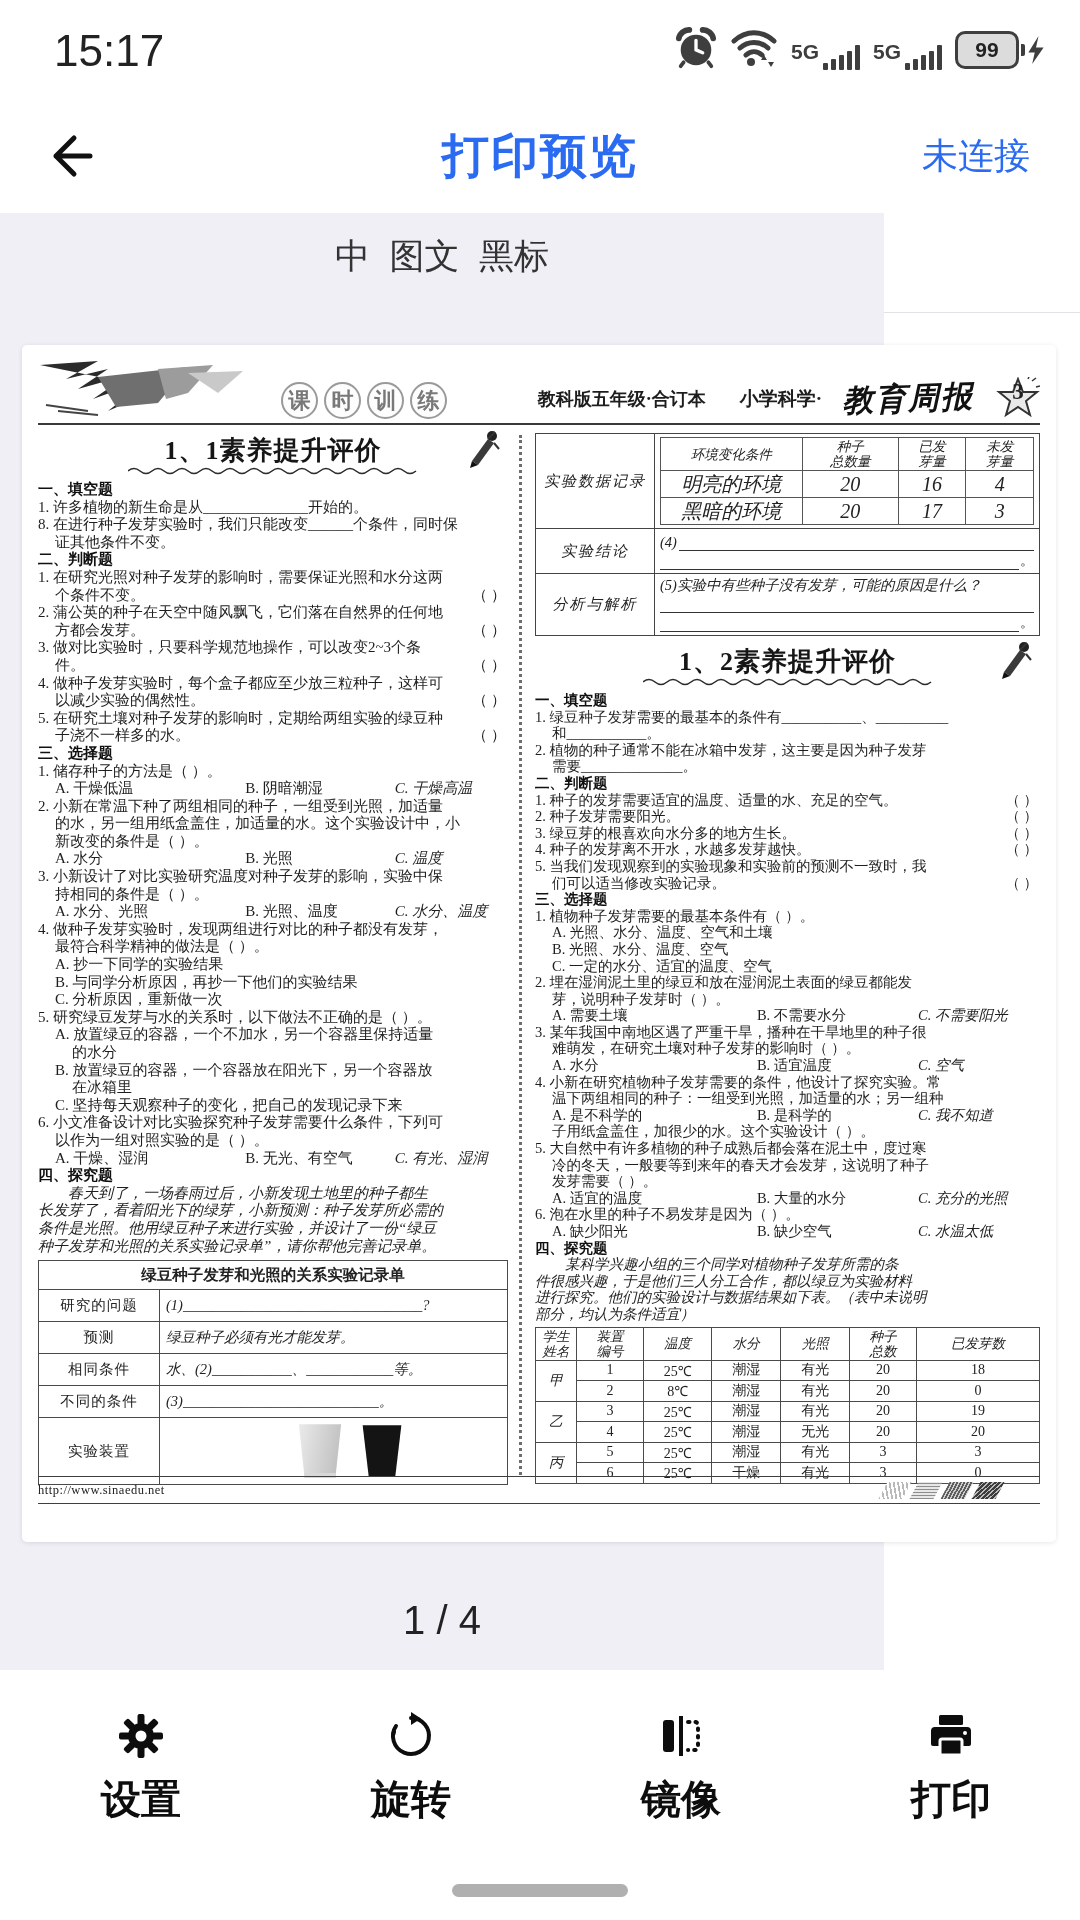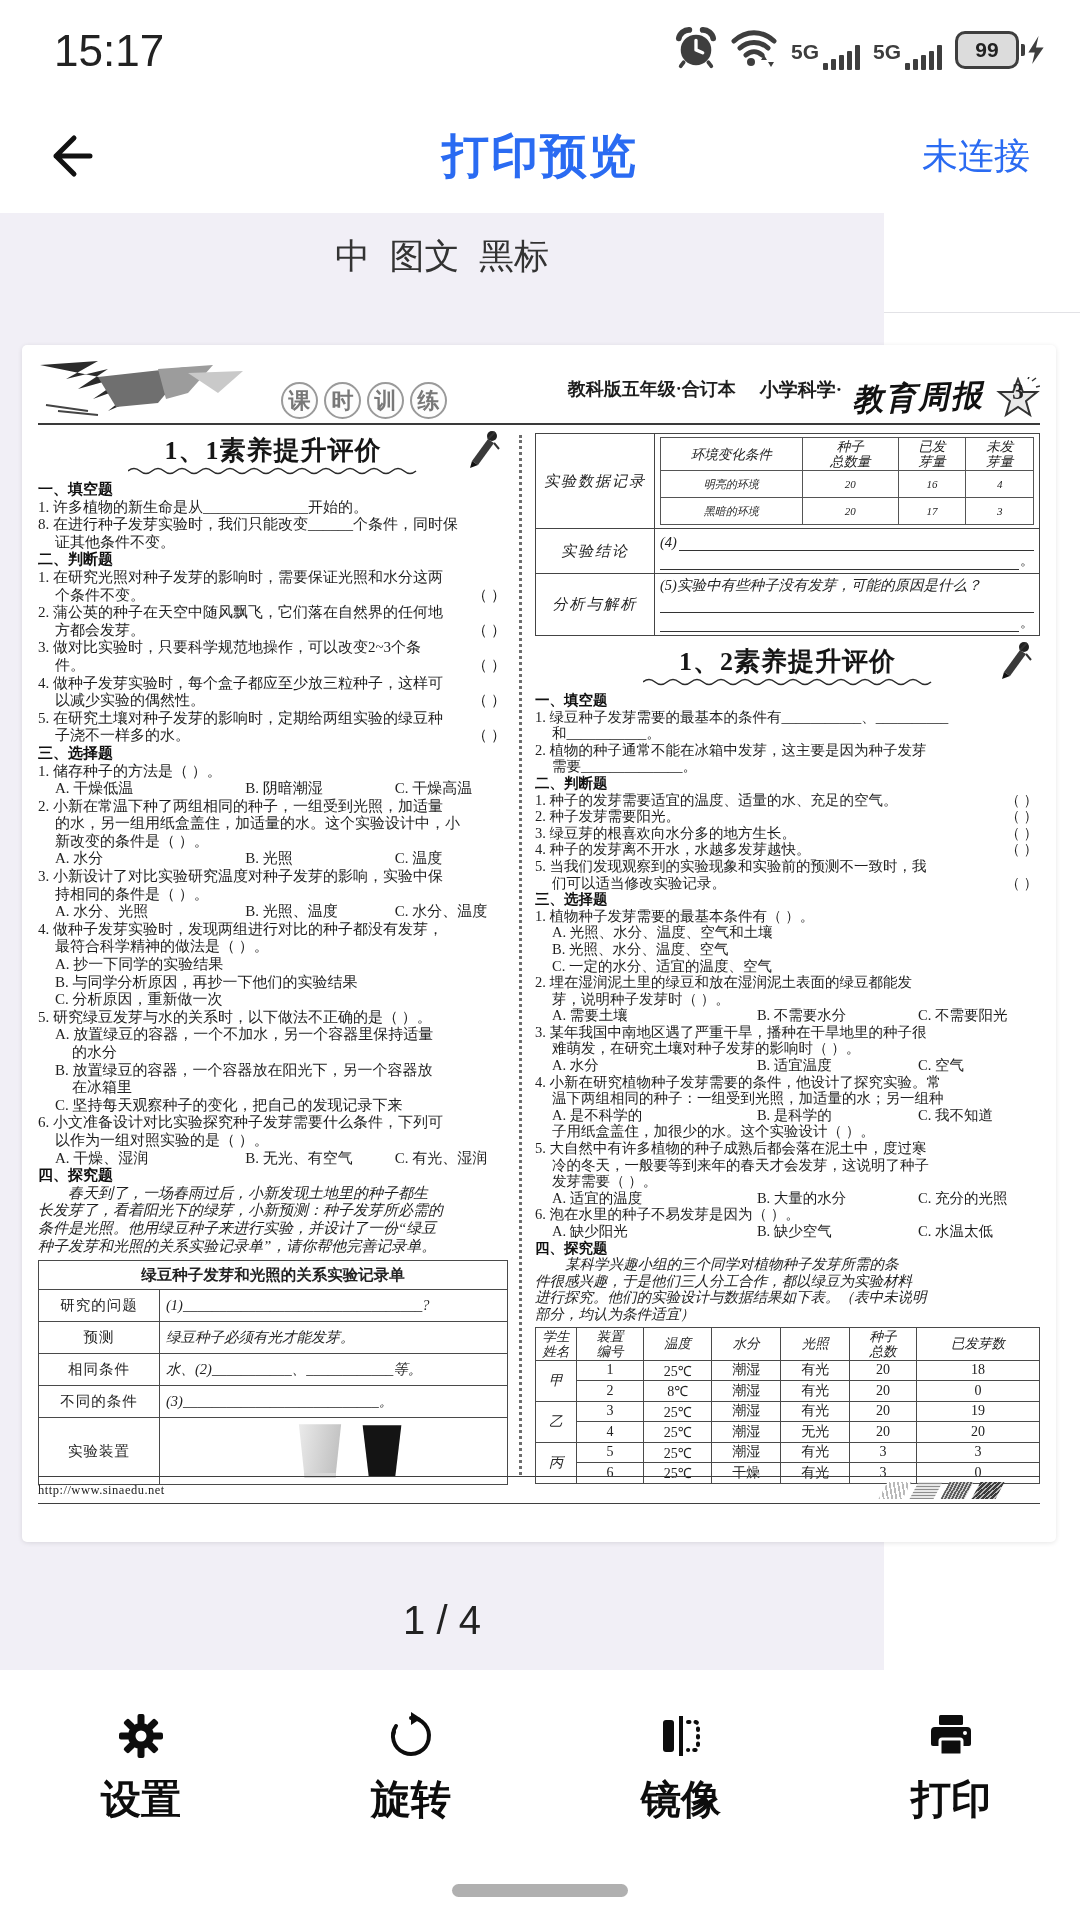--- a/index.html
+++ b/index.html
@@ -35,21 +35,21 @@
 
   
   .paper{position:absolute;left:22px;top:132px;width:1034px;height:1197px;background:#fff;border-radius:5px;
          box-shadow:0 1px 5px rgba(0,0,0,.10);padding:10px 16px;box-sizing:border-box;overflow:hidden;
          font-family:"Liberation Serif",serif;color:#222;}
   .banner{height:66px;display:flex;align-items:flex-end;}
   .banner-art{flex:0 0 auto;margin-right:28px;}
   .stamp{display:flex;gap:6px;align-items:flex-end;margin-bottom:2px;}
   .stamp-ch{width:33px;height:33px;border:2px solid #9a9a9a;border-radius:50%;color:#787878;font-weight:700;
             font-size:22px;display:flex;align-items:center;justify-content:center;background:#fdfdfd;}
-  .banner-right{margin-left:auto;display:flex;align-items:flex-start;gap:10px;white-space:nowrap;}
+  .banner-right{margin-left:auto;display:flex;align-items:center;gap:20px;white-space:nowrap;}
   .ed{font-size:18px;font-weight:700;color:#1d1d1d;margin-right:14px;}
   .subj{font-size:19px;font-weight:700;color:#1d1d1d;}
   .mast{font-size:31px;font-weight:700;font-style:italic;color:#111;transform:rotate(-2deg);letter-spacing:2px;}
   .issue-star{position:relative;width:44px;height:44px;margin-left:2px;}
   .issue-star .n3{position:absolute;left:0;top:2px;width:44px;text-align:center;font-size:23px;font-weight:700;color:#222;}
   .banner-rule{height:0;border-top:2px solid #3a3a3a;margin:2px 0 6px 0;}
 
   .cols{display:flex;align-items:stretch;}
   .col-left{width:470px;flex:0 0 470px;}
   .col-divider{flex:0 0 0;border-right:3px dotted #6d6d6d;margin:4px 13px 10px 11px;}
@@ -63,21 +63,21 @@
   .ln{display:flex;align-items:baseline;white-space:nowrap;color:#1e1e1e;}
   .lines-left .ln{height:17.6px;line-height:17.6px;font-size:15px;}
   .lines-right .ln{height:16.6px;line-height:16.6px;font-size:14.5px;}
   .ln.h .tx{font-weight:700;color:#101010;}
   .ln.s,.ln.sj{padding-left:17px;}
   .ln.oa{padding-left:17px;}
   .ln.ob{padding-left:34px;}
   .ln.o{padding-left:17px;}
   .ln.o .op:nth-child(1){width:42%;}
   .ln.o .op:nth-child(2){width:33%;}
-  .ln.o .op:nth-child(3){flex:1;}
+  .ln.o .op:nth-child(3){flex:1;font-style:italic;}
   .ln .rb{margin-left:auto;padding-right:2px;}
   .ln.p{padding-left:30px;font-style:italic;}
   .ln.p2{font-style:italic;}
 
   
   .record-sheet{width:100%;border-collapse:collapse;margin-top:5px;font-size:14.5px;}
   .record-sheet td,.record-sheet th{border:1.4px solid #4a4a4a;padding:2px 6px;}
   .record-sheet .rs-title{text-align:center;font-weight:700;font-size:15.5px;height:24px;}
   .record-sheet .rs-label{width:108px;text-align:center;letter-spacing:1px;height:27px;}
   .record-sheet .rs-value{font-style:italic;}
@@ -89,21 +89,21 @@
             clip-path:polygon(6% 0,94% 0,80% 100%,20% 100%);}
 
   
   .dr-tbl{width:100%;border-collapse:collapse;font-size:14px;margin-top:2px;}
   .dr-tbl>tbody>tr>td{border:1.6px solid #444;padding:3px 5px;vertical-align:middle;}
   .dr-label{width:108px;text-align:center;letter-spacing:2px;font-style:italic;font-size:15px;}
   .dr-inner{width:100%;border-collapse:collapse;font-style:italic;border-radius:15px;}
   .dr-inner th,.dr-inner td{border:1.2px solid #555;text-align:center;white-space:pre-line;
                             font-weight:400;padding:1px 2px;font-size:13.5px;line-height:15px;}
   .dr-inner th:first-child{width:38%;}
-  .dr-inner td{height:24px;font-size:11px;}
+  .dr-inner td{height:24px;font-size:20px;}
   .blank-row{display:flex;align-items:flex-end;height:19px;}
   .blank-row .pfx{font-style:italic;font-size:14.5px;margin-right:2px;}
   .blank-row .bl{flex:1;border-bottom:1.3px solid #333;height:14px;}
   .blank-row .period{font-size:14px;margin-left:1px;}
   .an-q{font-style:italic;font-size:14.5px;line-height:17px;white-space:normal;}
 
   
   .result-table{width:100%;border-collapse:collapse;margin-top:4px;font-size:13.5px;}
   .result-table th,.result-table td{border:1.3px solid #4a4a4a;text-align:center;padding:0 2px;white-space:pre-line;}
   .result-table th{font-weight:400;font-style:italic;line-height:15px;height:32px;font-size:13.5px;}

